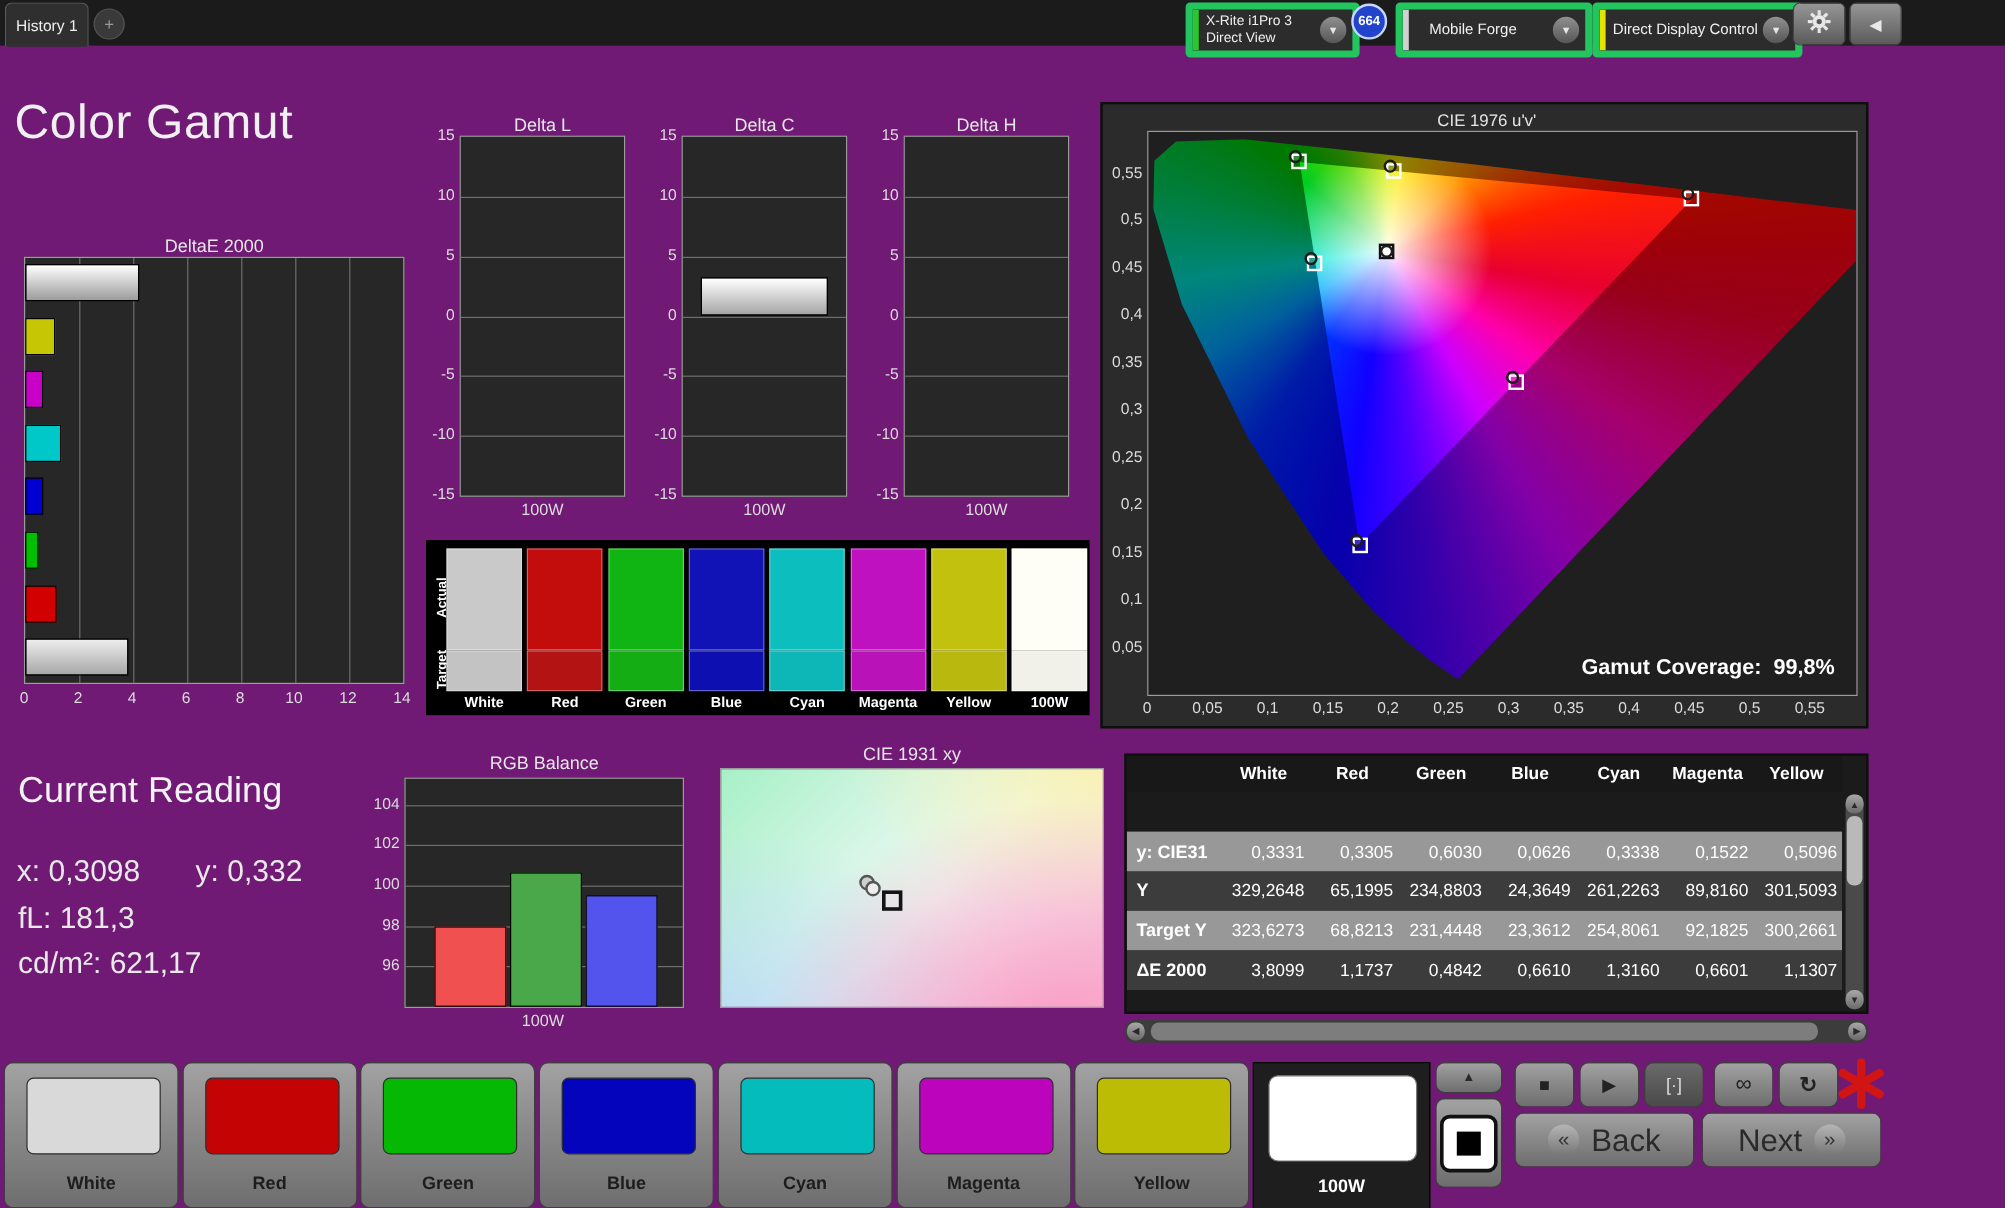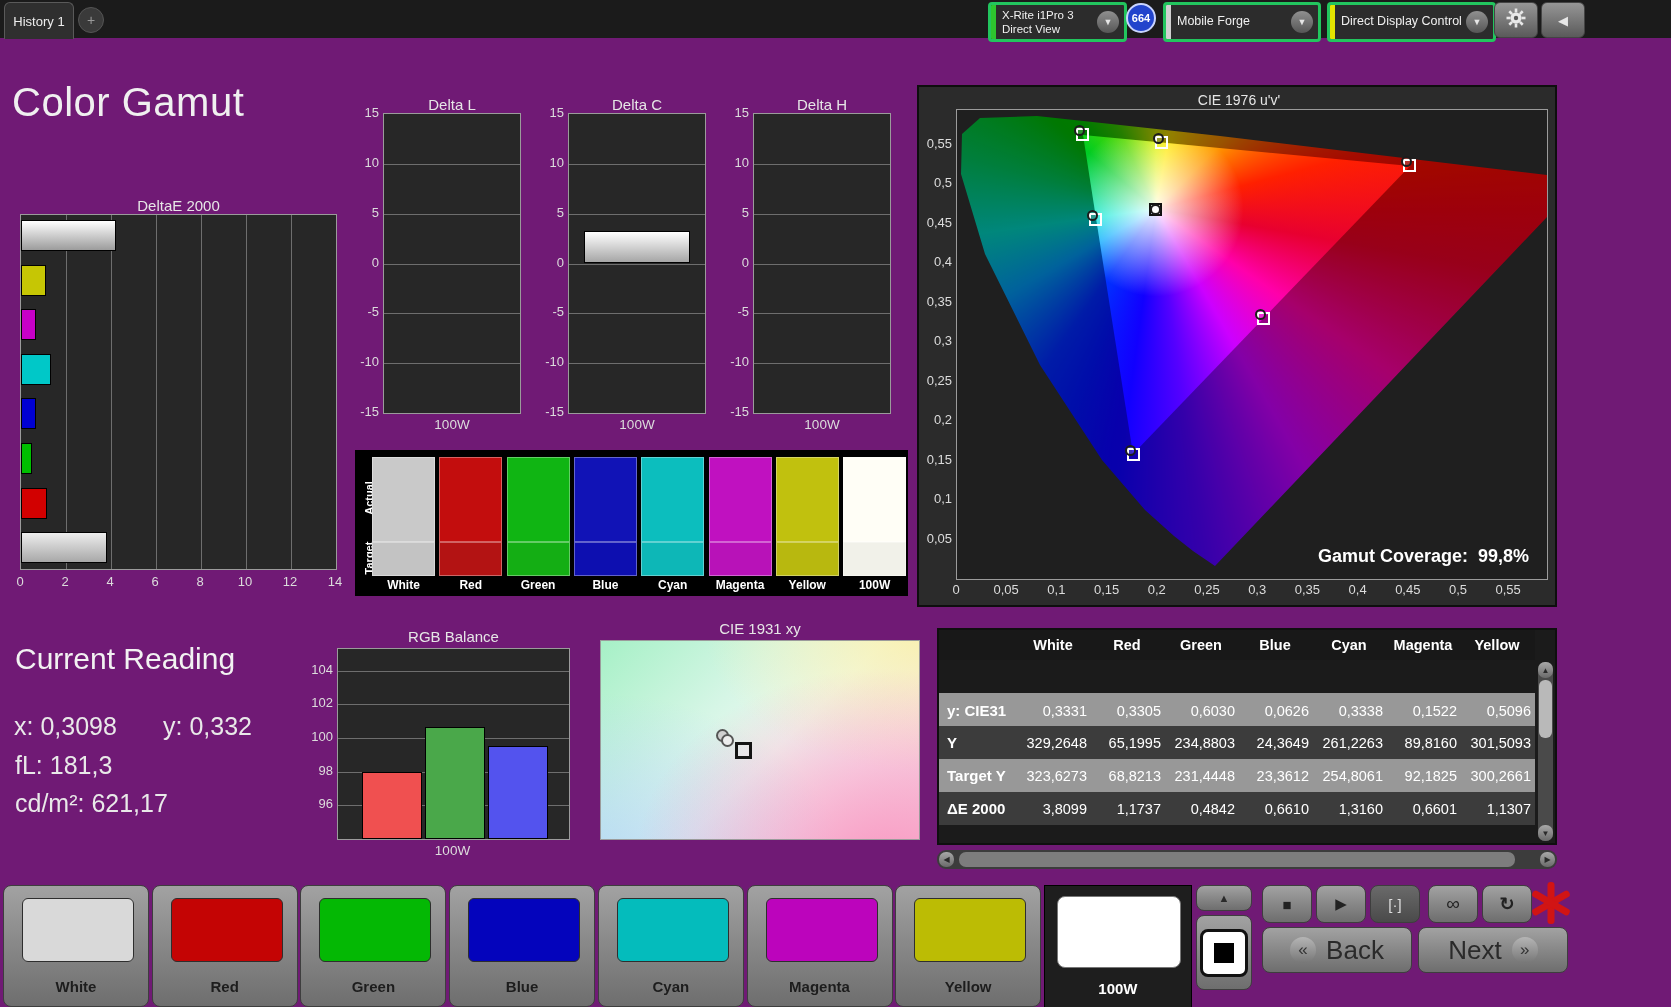--- a/index.html
+++ b/index.html
@@ -6,21 +6,21 @@
   .app{position:relative;width:1671px;height:1007px;background:#701a75;overflow:hidden;
        font-family:"Liberation Sans",sans-serif;color:#e9e9e9;}
   
   .topbar{position:absolute;left:0;top:0;width:1671px;height:38px;background:#1b1b1b;}
   .tab{position:absolute;left:4px;top:2px;width:68px;height:36px;background:#2f2f2f;
        border:1px solid #5a5a5a;border-bottom:none;border-radius:6px 6px 0 0;
        font-size:13px;color:#eee;display:flex;align-items:center;justify-content:center;}
   .addtab{position:absolute;left:78px;top:7px;width:24px;height:24px;border-radius:50%;
        background:#3a3a3a;border:1px solid #555;color:#999;font-size:14px;
        display:flex;align-items:center;justify-content:center;}
-  .dd{position:absolute;top:2px;height:34px;background:#2c2c2c;border:3px solid #22c55e;
+  .dd{position:absolute;top:2px;height:34px;background:#2c2c2c;border:6px solid #22c55e;
       border-radius:4px;display:flex;align-items:center;overflow:hidden;}
   .dd .stripe{width:5px;height:100%;flex:none;}
   .dd .ddtext{flex:1;padding:0 4px 0 6px;font-size:11.5px;line-height:1.25;color:#f0f0f0;white-space:nowrap;}
   .dd .chev{flex:none;width:22px;height:22px;margin-right:5px;border-radius:50%;
       background:linear-gradient(#909090,#565656);display:flex;align-items:center;justify-content:center;
       color:#e6e6e6;font-size:9px;}
   .badge{position:absolute;top:3px;width:30px;height:30px;border-radius:50%;background:#2244cc;
       border:2px solid #c9d4ff;color:#fff;font-size:11px;font-weight:bold;
       display:flex;align-items:center;justify-content:center;box-sizing:border-box;}
   .sqbtn{position:absolute;top:2px;height:34px;border-radius:6px;border:1px solid #444;
@@ -117,21 +117,21 @@
 
     <div class="dd" style="left:988px;width:133px;">
       <div class="stripe" style="background: rgb(46, 197, 46);"></div>
       <div class="ddtext">
         <div>X-Rite i1Pro 3</div>
         <div>Direct View</div>
       </div>
       <div class="chev">▼</div>
     </div>
     <div class="badge" style="left:1126px;">664</div>
-    <div class="dd" style="left:1163px;width:152px;">
+    <div class="dd" style="left:1163px;width:152px;gap:11px;">
       <div class="stripe" style="background: rgb(208, 208, 208);"></div>
       <div class="ddtext" style="font-size:12.5px;">Mobile Forge</div>
       <div class="chev">▼</div>
     </div>
     <div class="dd" style="left:1327px;width:163px;">
       <div class="stripe" style="background: rgb(228, 228, 0);"></div>
       <div class="ddtext" style="font-size:12.5px;">Direct Display Control</div>
       <div class="chev">▼</div>
     </div>
     <div class="sqbtn" style="left:1494px;width:42px;">

